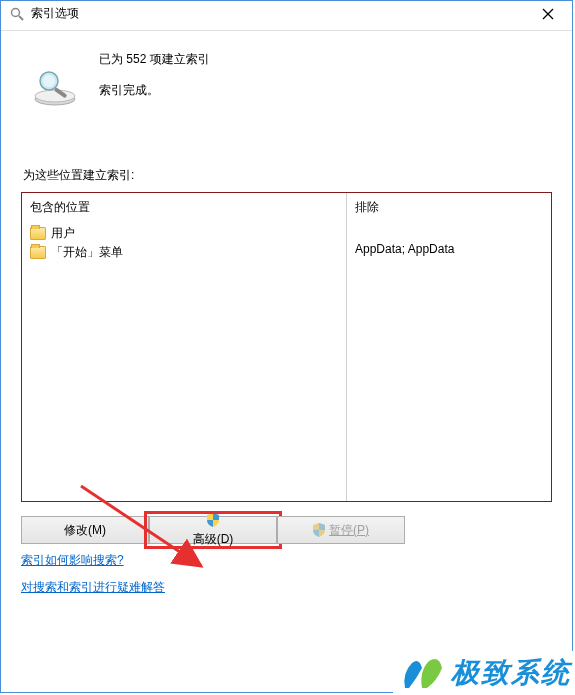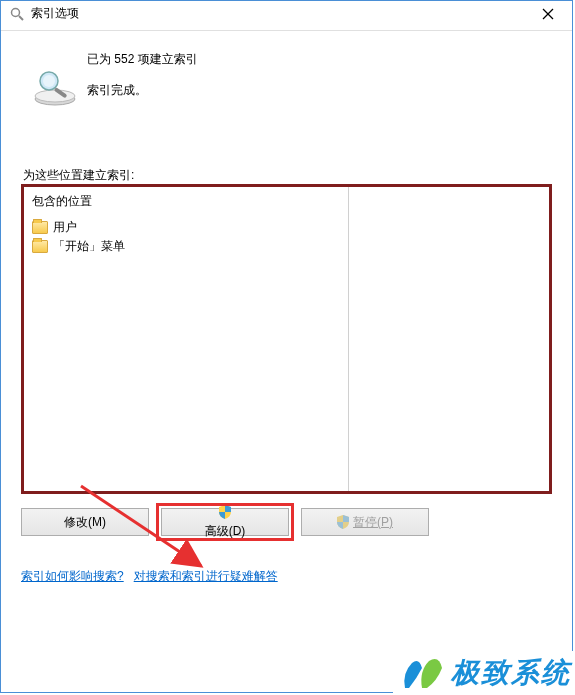--- a/index.html
+++ b/index.html
@@ -40,34 +40,34 @@
       height: 28px;
       display: flex;
       align-items: center;
       justify-content: center;
       cursor: pointer;
     }
     .content { padding: 16px 20px 10px 20px; position: relative; }
     .status-area {
       display: flex;
       align-items: flex-start;
-      gap: 8px;
+      gap: 20px;
       margin-bottom: 60px;
     }
     .search-icon-large {
       width: 48px;
       height: 40px;
       margin-left: 10px;
       margin-top: 20px;
     }
     .status-text { margin-top: 4px; }
     .status-line1 { margin-bottom: 14px; }
-    .section-label { margin-left: 2px; }
+    .section-label { margin-bottom: 8px; margin-left: 2px; }
     .locations-panel {
-      border: 3px solid #7f1d1d;
+      border: 1px solid #7f1d1d;
       height: 310px;
       display: flex;
       margin-bottom: 14px;
     }
     .col-left {
       width: 325px;
       border-right: 1px solid #d0d0d0;
       padding: 6px 8px;
     }
     .col-right { flex: 1; padding: 6px 8px; }
@@ -93,22 +93,21 @@
       left: 0;
       width: 7px;
       height: 3px;
       background: #f7ca4d;
       border: 1px solid #d9a93e;
       border-bottom: none;
       border-radius: 1px 1px 0 0;
     }
     .btn-row {
       display: flex;
-      gap: 12px;
-      margin-bottom: 32px;
+      margin-bottom: 8px;
       position: relative;
     }
     .btn {
       width: 128px;
       height: 28px;
       background: linear-gradient(#f2f2f2, #e5e5e5);
       border: 1px solid #adadad;
       display: flex;
       align-items: center;
       justify-content: center;
@@ -125,21 +124,21 @@
     .btn.highlighted {
       outline: 3px solid #e63030;
       outline-offset: 2px;
       flex-direction: column;
     }
     .shield-icon {
       width: 12px;
       height: 14px;
       display: inline-block;
     }
-    .links { display: flex; gap: 10px; }
+    .links { display: flex; flex-direction: column; gap: 10px; }
     .link {
       color: #0066cc;
       text-decoration: underline;
       cursor: pointer;
     }
     .arrow {
       position: absolute;
       left: 70px;
       top: 480px;
       pointer-events: none;
@@ -210,20 +209,25 @@
       <div class="col-left">
         <div class="col-header">包含的位置</div>
         <div class="folder-item">
           <span class="folder-icon"></span>
           <span>用户</span>
         </div>
         <div class="folder-item">
           <span class="folder-icon"></span>
           <span>「开始」菜单</span>
         </div>
+      </div>
+      <div class="col-right">
+        <div class="col-header">排除</div>
+        <div style="height:18px"></div>
+        <div>AppData; AppData</div>
       </div>
     </div>
 
     <div class="btn-row">
       <button class="btn">
         <span>修改(M)</span>
       </button>
       <button class="btn highlighted">
         <span class="shield-icon">
           <svg viewBox="0 0 12 14" width="12" height="14">

